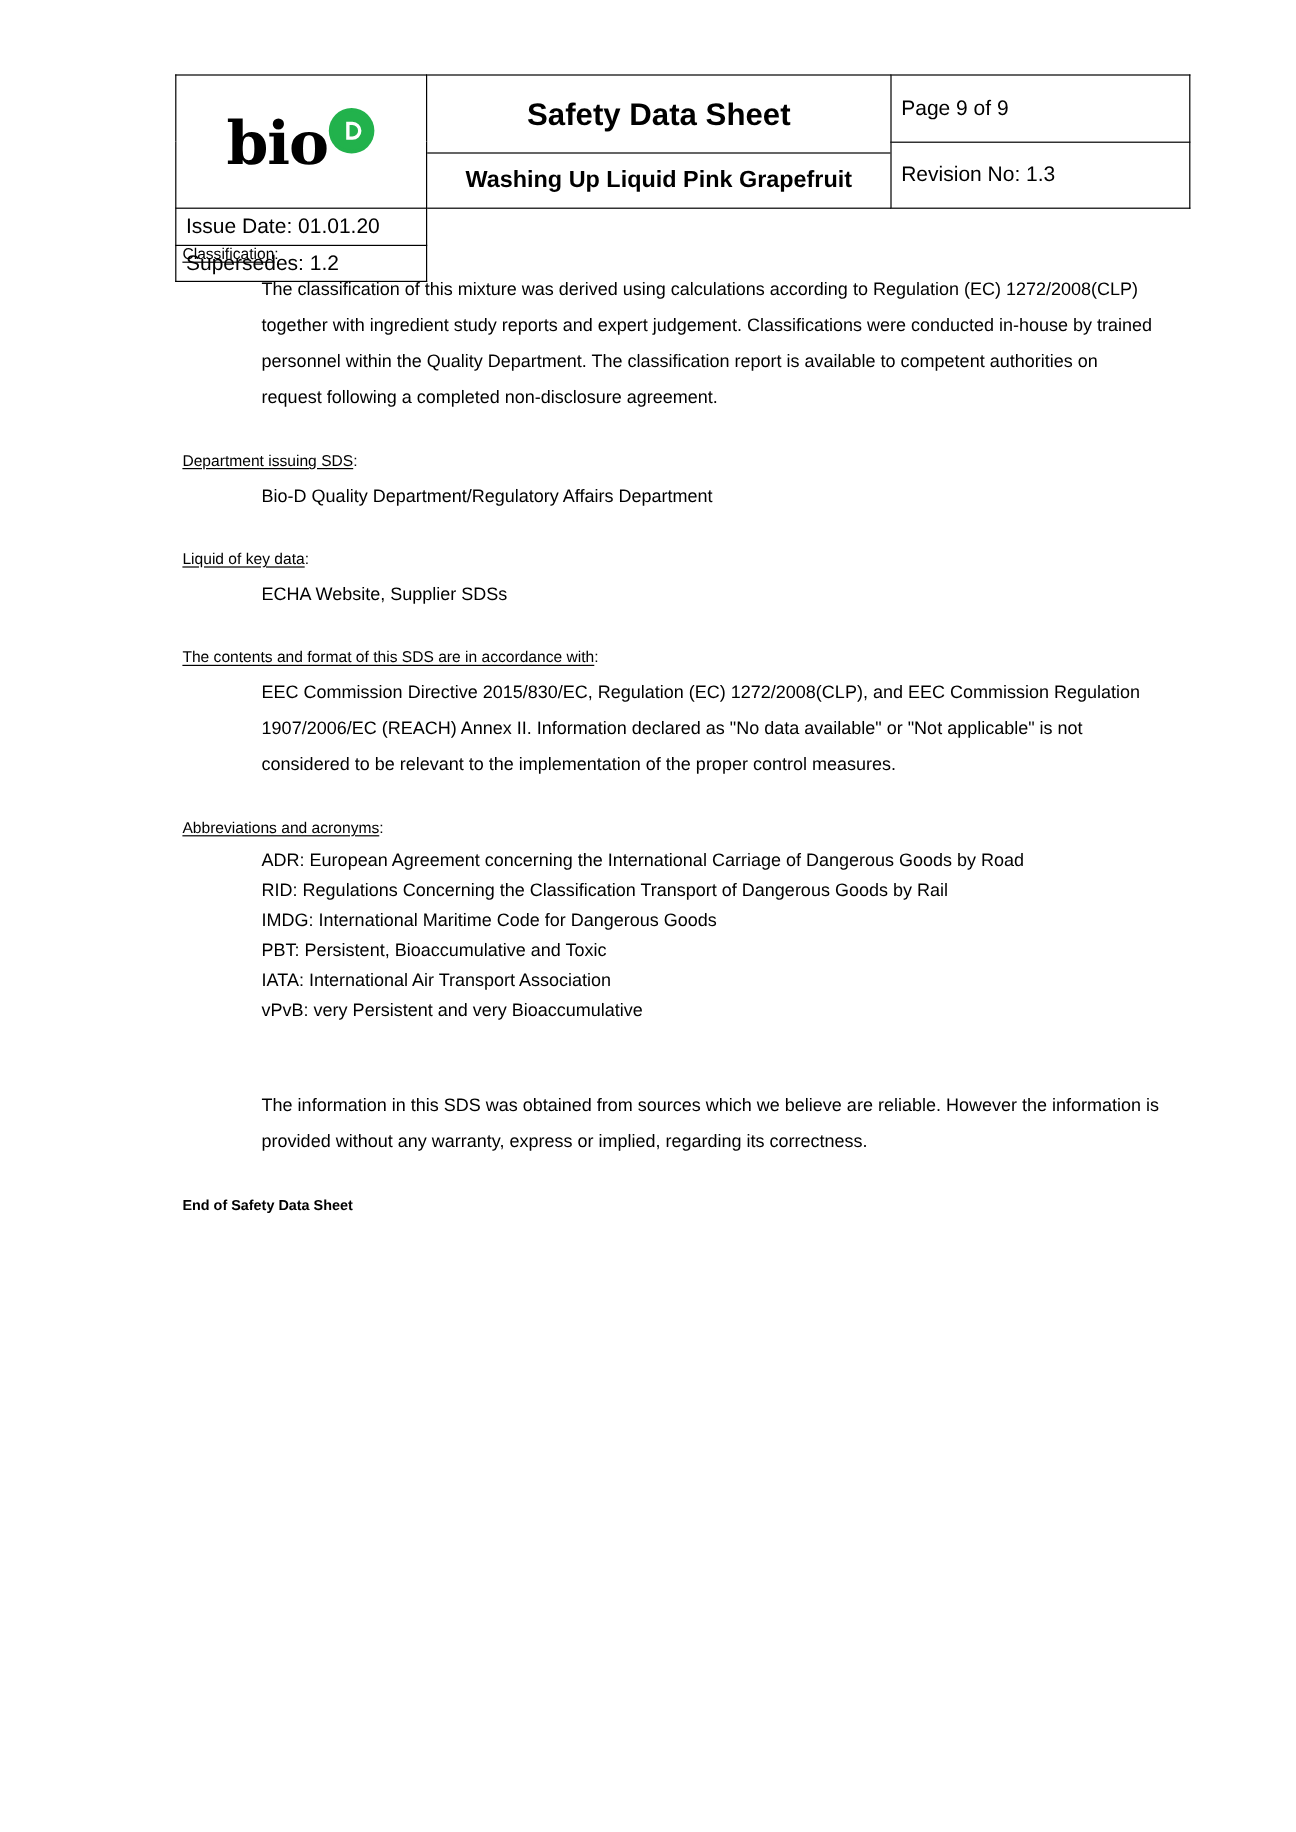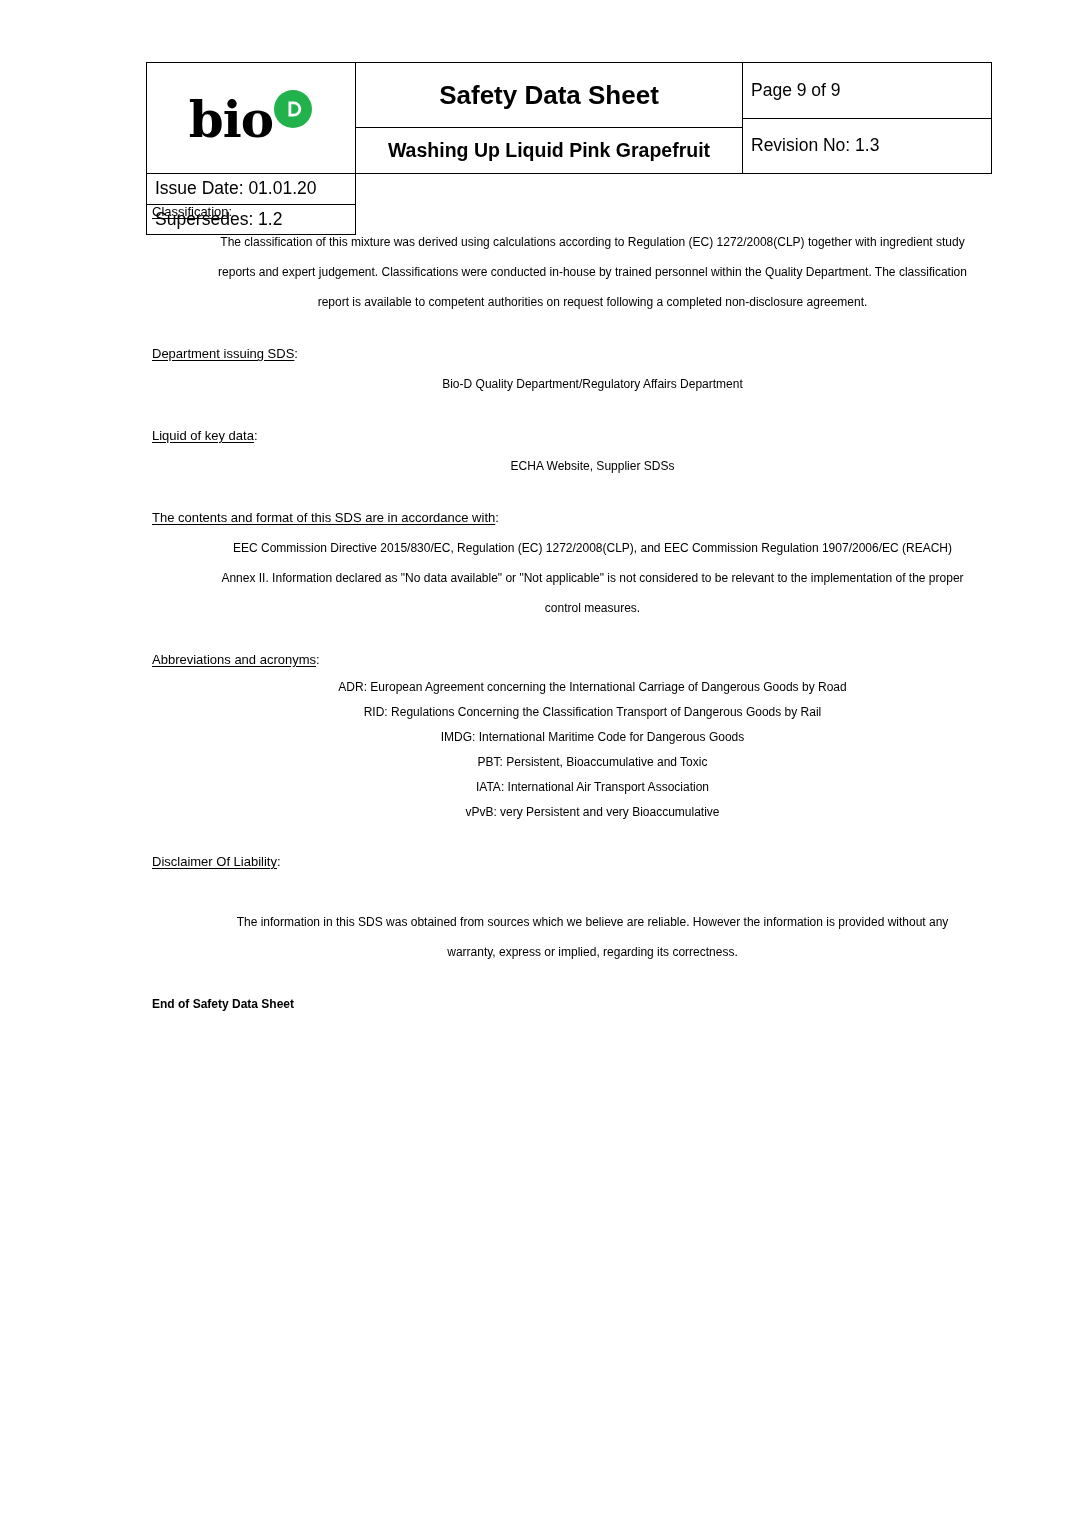--- a/index.html
+++ b/index.html
@@ -126,25 +126,25 @@
     line-height: 30px;
     margin: 0;
     white-space: nowrap;
   }
   .heading .u {
     text-decoration: underline;
     text-underline-offset: 2px;
   }
 
   .para {
-    font-size: 12px;
+    font-size: 15px;
     line-height: 30px;
     margin: 0;
     padding-left: 66px;
-    text-align: center;
+    text-align: left;
   }
 
   .tight {
     line-height: 25px;
   }
   .gap-md { height: 22px; }
   .gap-lg { height: 30px; }
 
   .bold-line {
     font-size: 12px;
@@ -228,21 +228,20 @@
       <p class="para tight">RID: Regulations Concerning the Classification Transport of Dangerous Goods by Rail</p>
       <p class="para tight">IMDG: International Maritime Code for Dangerous Goods</p>
       <p class="para tight">PBT: Persistent, Bioaccumulative and Toxic</p>
       <p class="para tight">IATA: International Air Transport Association</p>
       <p class="para tight">vPvB: very Persistent and very Bioaccumulative</p>
     </div>
 
     <div class="gap-md"></div>
 
     <div class="sec">
-      <p class="heading"><span class="u">Disclaimer Of Liability</span><span>:</span></p>
       <div class="gap-lg"></div>
       <p class="para">The information in this SDS was obtained from sources which we believe are reliable.   However the information is provided without any warranty, express or implied, regarding its correctness.</p>
     </div>
 
     <div class="gap-md"></div>
 
     <p class="bold-line">End of Safety Data Sheet</p>
 
   </div>
 </div>

